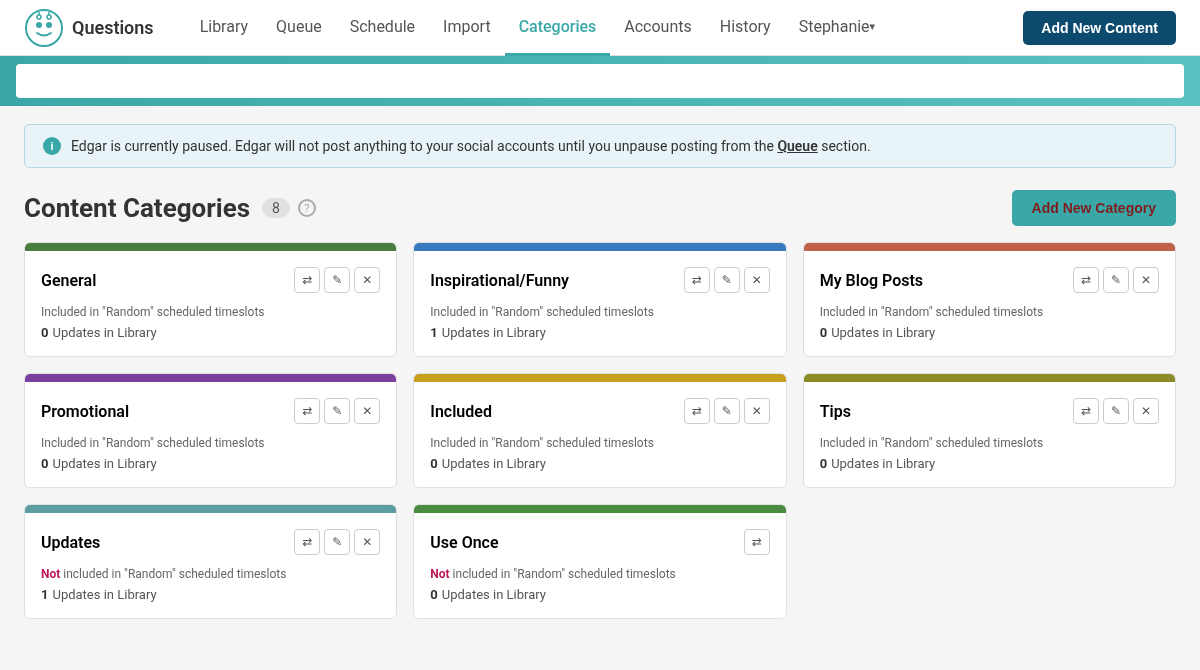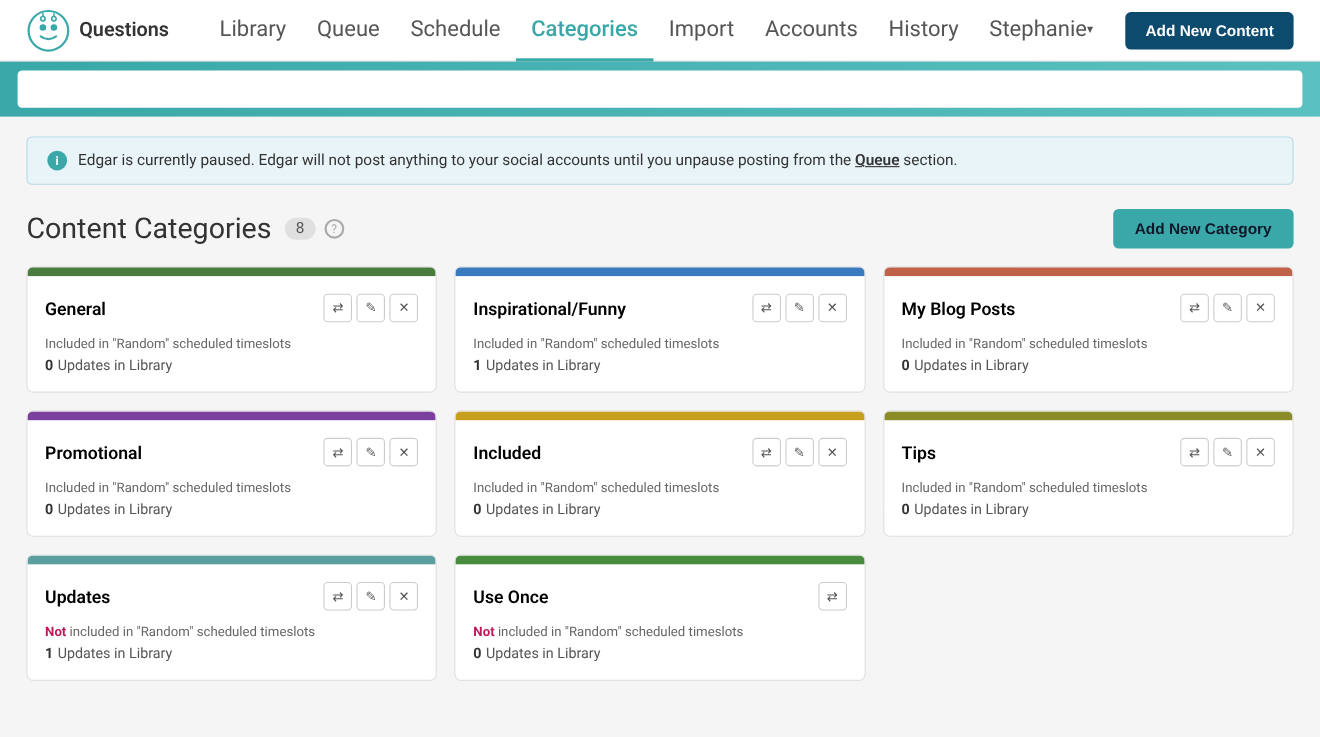--- a/index.html
+++ b/index.html
@@ -4,41 +4,41 @@
   <style>
     * { box-sizing: border-box; margin: 0; padding: 0; }
     body { font-family: -apple-system, BlinkMacSystemFont, 'Segoe UI', Roboto, sans-serif; background: #f5f5f5; color: #333; font-size: 14px; }
 
     
     .header { background: #fff; border-bottom: 1px solid #e0e0e0; display: flex; align-items: center; padding: 0 24px; height: 56px; }
     .logo { display: flex; align-items: center; margin-right: 32px; text-decoration: none; }
     .logo-text { font-size: 18px; font-weight: 600; color: #333; }
     .logo-icon { width: 40px; height: 40px; margin-right: 8px; }
     nav { display: flex; align-items: center; flex: 1; }
-    .nav-item { padding: 0 14px; height: 56px; display: flex; align-items: center; font-size: 20px; color: #555; text-decoration: none; cursor: pointer; border-bottom: 3px solid transparent; }
+    .nav-item { padding: 0 14px; height: 56px; display: flex; align-items: center; font-size: 16px; color: #555; text-decoration: none; cursor: pointer; border-bottom: 3px solid transparent; }
     .nav-item.active { color: #3aa8a8; border-bottom: 3px solid #3aa8a8; font-weight: 500; }
     .nav-item.with-arrow::after { content: ' ▾'; font-size: 11px; }
     .header-right { margin-left: auto; display: flex; align-items: center; gap: 8px; }
     .btn-add-content { background: #0c4a6e; color: #fff; border: none; padding: 9px 18px; border-radius: 5px; font-size: 14px; font-weight: 600; cursor: pointer; white-space: nowrap; }
 
     
     .top-banner { background: linear-gradient(to right, #3aa8a8, #5bc0c0); height: 50px; display: flex; align-items: center; overflow: hidden; position: relative; }
     .top-banner-inner { background: #fff; border-radius: 4px; margin: 8px 16px; height: 34px; flex: 1; }
 
     
     .pause-notice { background: #e8f4f8; border: 1px solid #b8d9e8; border-radius: 5px; padding: 12px 18px; margin: 18px 24px 0; display: flex; align-items: center; gap: 10px; font-size: 14px; color: #333; }
     .info-icon { width: 18px; height: 18px; background: #3aa8a8; border-radius: 50%; color: #fff; display: flex; align-items: center; justify-content: center; font-size: 11px; font-weight: bold; flex-shrink: 0; }
     .pause-notice a { color: #333; font-weight: 600; text-decoration: underline; cursor: pointer; }
 
     
     .categories-header { display: flex; align-items: center; margin: 22px 24px 16px; }
-    .categories-title { font-size: 26px; font-weight: 400; color: #333; }
+    .categories-title { font-size: 26px; font-weight: 700; color: #333; }
     .count-badge { background: #e0e0e0; border-radius: 12px; padding: 2px 10px; font-size: 14px; color: #555; margin-left: 12px; }
     .help-icon { width: 18px; height: 18px; border: 2px solid #aaa; border-radius: 50%; color: #aaa; display: flex; align-items: center; justify-content: center; font-size: 11px; margin-left: 8px; cursor: pointer; }
-    .btn-add-category { margin-left: auto; background: #3aa8a8; color: #0f172a; border: none; padding: 10px 20px; border-radius: 5px; font-size: 14px; font-weight: 600; cursor: pointer; }
+    .btn-add-category { margin-left: auto; background: #3aa8a8; color: #7f1d1d; border: none; padding: 10px 20px; border-radius: 5px; font-size: 14px; font-weight: 600; cursor: pointer; }
 
     
     .categories-grid { display: grid; grid-template-columns: repeat(3, 1fr); gap: 16px; margin: 0 24px 24px; }
 
     
     .category-card { background: #fff; border-radius: 6px; border: 1px solid #e0e0e0; overflow: hidden; }
     .card-top-bar { height: 8px; }
     .card-body { padding: 16px; }
     .card-title-row { display: flex; align-items: center; justify-content: space-between; margin-bottom: 12px; }
     .card-title { font-size: 16px; font-weight: 600; color: #000000; }
@@ -73,22 +73,22 @@
       <circle cx="25" cy="9" r="2" fill="none" stroke="#3aa8a8" stroke-width="1.5"></circle>
       <line x1="15" y1="7" x2="15" y2="4" stroke="#3aa8a8" stroke-width="1.5"></line>
       <line x1="25" y1="7" x2="25" y2="4" stroke="#3aa8a8" stroke-width="1.5"></line>
     </svg>
     <span class="logo-text">Questions</span>
   </a>
   <nav>
     <a class="nav-item">Library</a>
     <a class="nav-item">Queue</a>
     <a class="nav-item">Schedule</a>
+    <a class="nav-item">Import</a>
     <a class="nav-item active">Categories</a>
-    <a class="nav-item">Import</a>
     <a class="nav-item">Accounts</a>
     <a class="nav-item">History</a>
     <a class="nav-item with-arrow">Stephanie</a>
   </nav>
   <div class="header-right">
     <button class="btn-add-content">Add New Content</button>
   </div>
 </header>
 
 <div class="top-banner">

